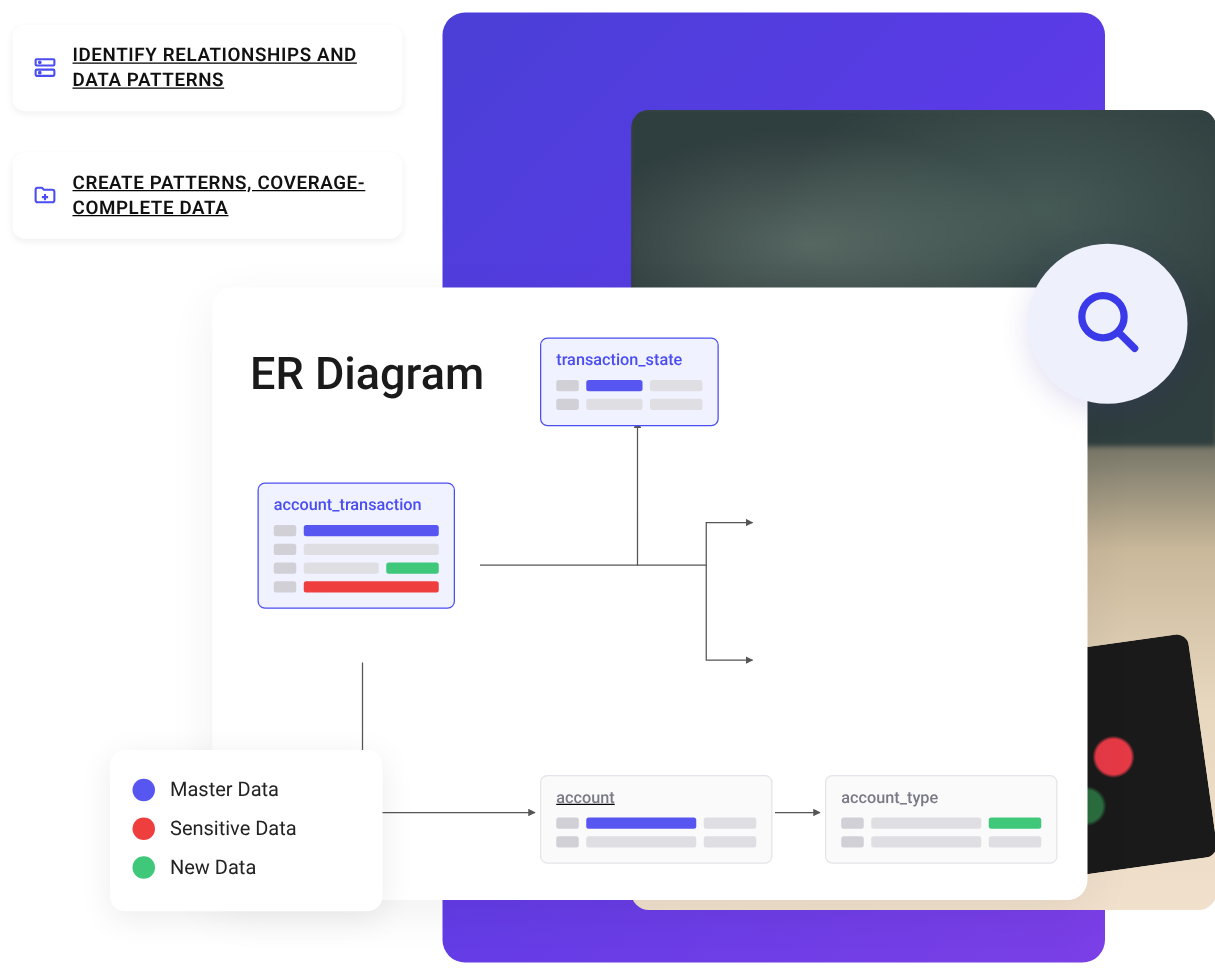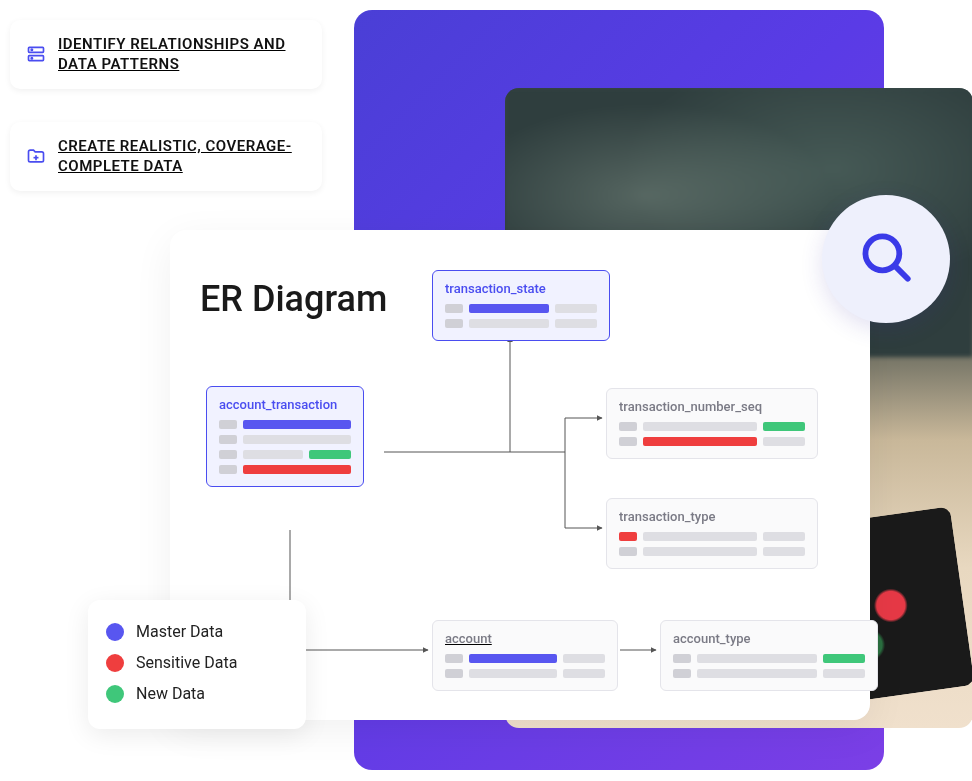--- a/index.html
+++ b/index.html
@@ -143,25 +143,25 @@
   .cell { height: 9px; background: #dedee3; border-radius: 2px; }
   .cell.key { width: 18px; background: #d0d0d6; }
   .cell.long { flex: 1; }
   .cell.third { width: 42px; }
   .cell.blue { background: #5856f0; }
   .cell.green { background: #3fc77a; }
   .cell.red { background: #ef3e3e; }
 
   
   #ent-account-transaction { left: 36px;  top: 156px; width: 158px; }
-  #ent-transaction-state   { left: 262px; top:  40px; width: 178px; }
+  #ent-transaction-state   { left: 262px; top:  40px; width: 143px; }
   #ent-transaction-num-seq { left: 436px; top: 158px; width: 212px; }
   #ent-transaction-type    { left: 436px; top: 268px; width: 212px; }
   #ent-account             { left: 262px; top: 390px; width: 186px; text-decoration: underline; }
-  #ent-account-type        { left: 490px; top: 390px; width: 218px; }
+  #ent-account-type        { left: 490px; top: 390px; width: 186px; }
 
   
   .connectors {
     position: absolute;
     left: 0; top: 0; width: 100%; height: 100%;
     pointer-events: none;
   }
 
   
   .legend {
@@ -219,21 +219,21 @@
 </div>
 
 <div class="callout callout-2">
   <span class="ic">
     <svg viewBox="0 0 24 24" fill="none" stroke="#4a4df0" stroke-width="2">
       <path d="M3 7a2 2 0 0 1 2-2h4l2 2h8a2 2 0 0 1 2 2v8a2 2 0 0 1-2 2H5a2 2 0 0 1-2-2V7z"></path>
       <line x1="12" y1="11" x2="12" y2="17"></line>
       <line x1="9" y1="14" x2="15" y2="14"></line>
     </svg>
   </span>
-  <div class="txt">CREATE REALISTIC, COVERAGE-COMPLETE DATA</div>
+  <div class="txt">CREATE PATTERNS, COVERAGE-COMPLETE DATA</div>
 </div>
 
 <div class="magnifier">
   <span>
     <svg viewBox="0 0 24 24" fill="none" stroke="#3a3ae8" stroke-width="2.4" stroke-linecap="round">
       <circle cx="10.5" cy="10.5" r="7"></circle>
       <line x1="16" y1="16" x2="21" y2="21"></line>
     </svg>
   </span>
 </div>
@@ -291,51 +291,21 @@
           <span class="cell third"></span>
         </div>
       <div class="row">
           <span class="cell key"></span>
           <span class="cell long"></span>
           <span class="cell third"></span>
         </div>
     </div>
   </div>
 
-  <div id="ent-transaction-num-seq" class="entity secondary">
-    <div class="name">transaction_number_seq</div>
-    <div class="rows">
-      <div class="row">
-          <span class="cell key"></span>
-          <span class="cell long"></span>
-          <span class="cell green third"></span>
-        </div>
-      <div class="row">
-          <span class="cell key"></span>
-          <span class="cell red long"></span>
-          <span class="cell third"></span>
-        </div>
-    </div>
-  </div>
-
-  <div id="ent-transaction-type" class="entity secondary">
-    <div class="name">transaction_type</div>
-    <div class="rows">
-      <div class="row">
-          <span class="cell key red" style="background:#ef3e3e"></span>
-          <span class="cell long"></span>
-          <span class="cell third"></span>
-        </div>
-      <div class="row">
-          <span class="cell key"></span>
-          <span class="cell long"></span>
-          <span class="cell third"></span>
-        </div>
-    </div>
-  </div>
+
 
   <div id="ent-account" class="entity secondary">
     <div class="name">account</div>
     <div class="rows">
       <div class="row">
           <span class="cell key"></span>
           <span class="cell blue long"></span>
           <span class="cell third"></span>
         </div>
       <div class="row">

